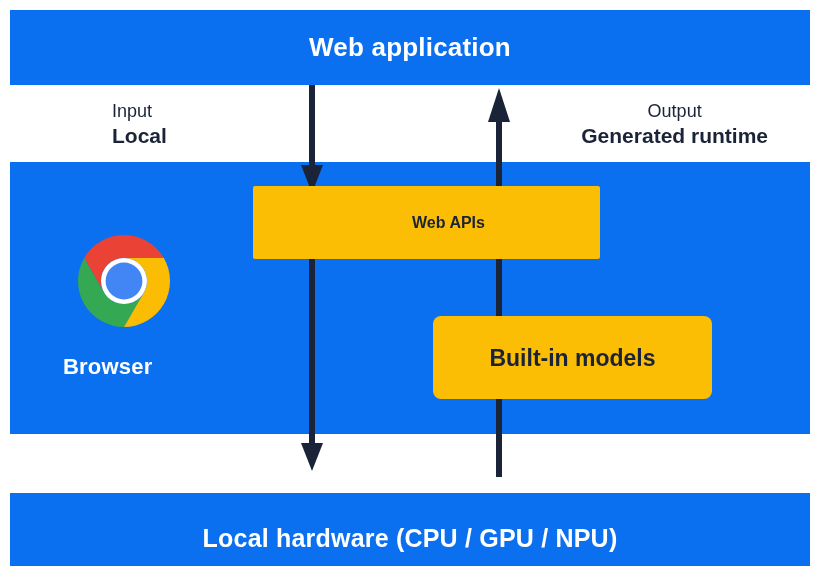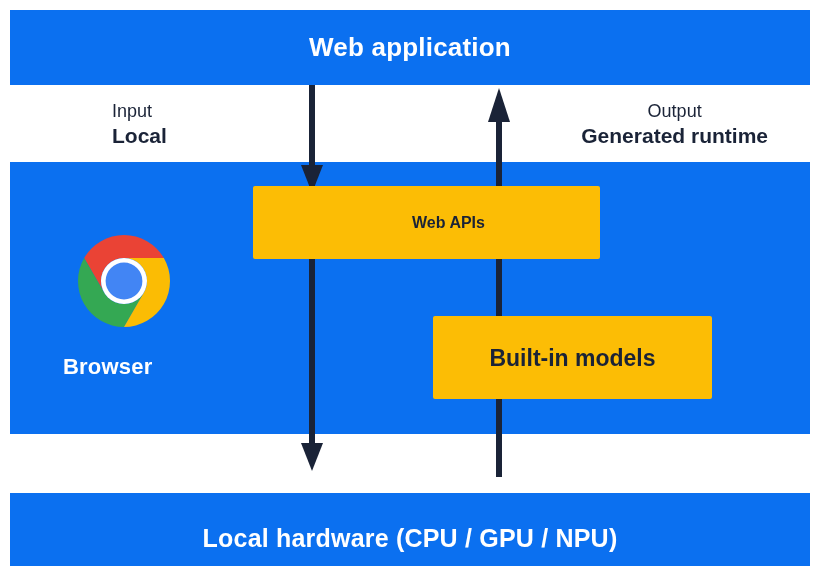--- a/index.html
+++ b/index.html
@@ -69,21 +69,21 @@
   
   .ybox{
     position:absolute;z-index:3;
     background:var(--box-yellow);
     color:var(--ink);
     display:flex;flex-direction:column;align-items:center;justify-content:center;
     font-weight:bold;
     border-radius:2px;
   }
   .box-webapis{left:253px;top:186px;width:303px;height:73px;font-size:16px;padding-left:44px;}
-  .box-builtin{left:433px;top:316px;width:279px;height:83px;font-size:23px;line-height:28px;text-align:center;}
+  .box-builtin{left:433px;top:316px;width:279px;height:83px;font-size:23px;line-height:28px;text-align:center;border-radius:8px;}
 
   
   .chrome-logo{position:absolute;left:78px;top:235px;width:92px;height:92px;z-index:3;}
   .browser-label{
     position:absolute;left:63px;top:343px;width:116px;z-index:3;
     text-align:left;color:var(--text-light);
     font-size:22px;font-weight:bold;letter-spacing:.2px;margin-top:11px;
   }
 </style>
 </head>

